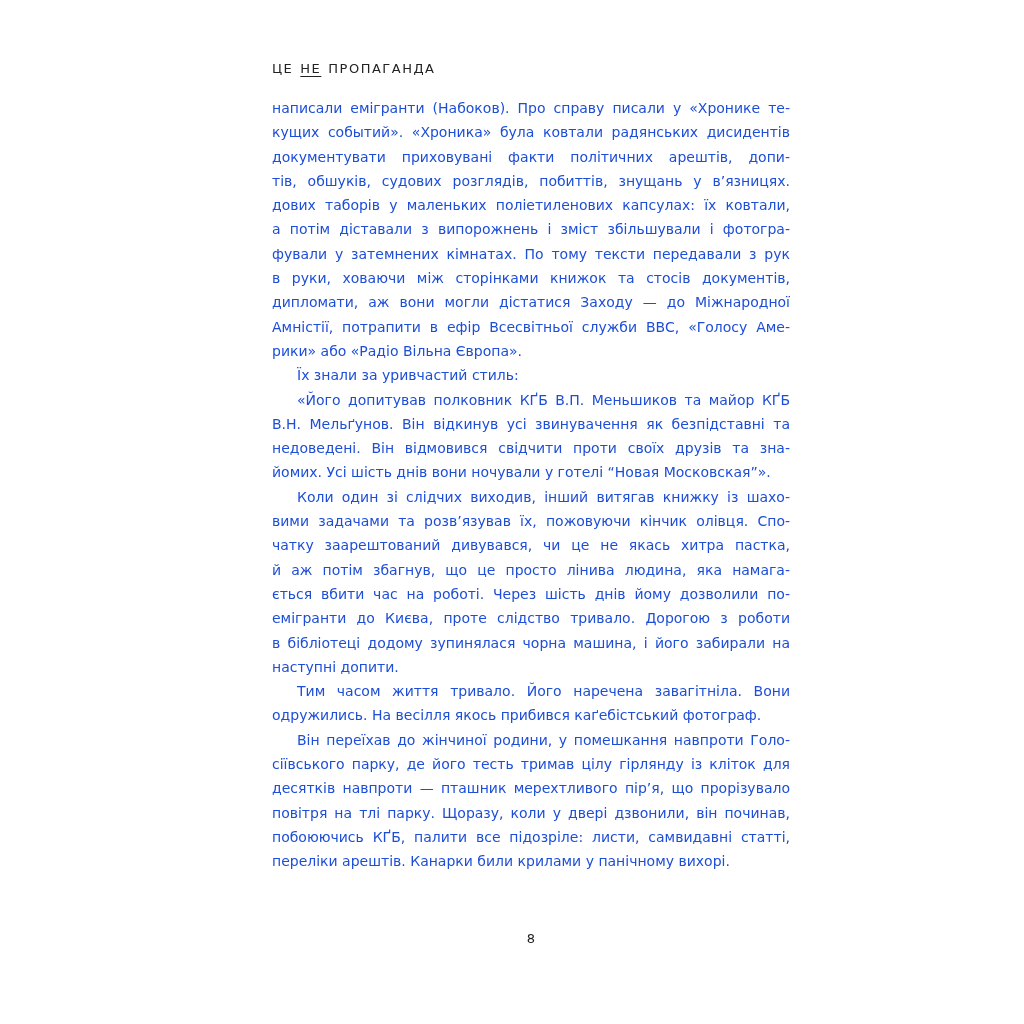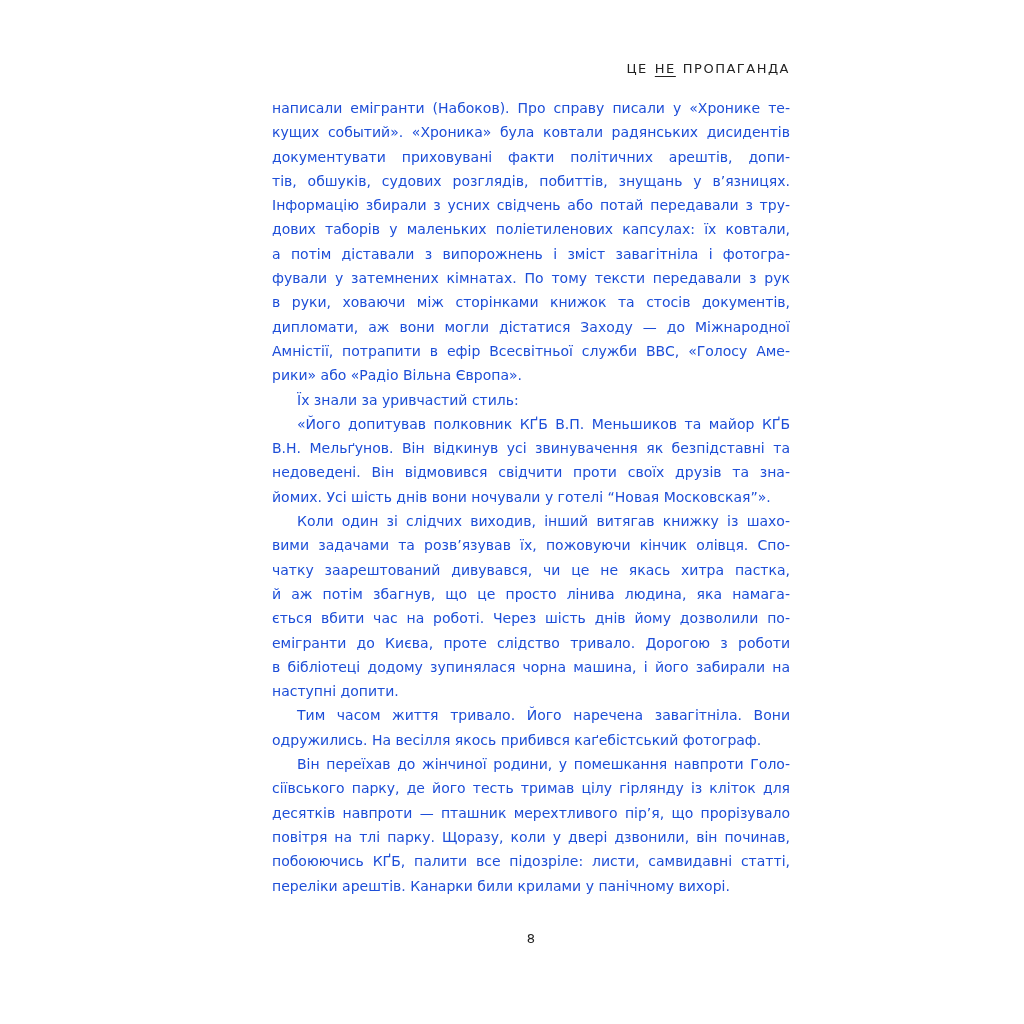--- a/index.html
+++ b/index.html
@@ -13,21 +13,21 @@
     height: 1024px;
     background: #ffffff;
     color: #1e1e1e;
     overflow: hidden;
   }
   .running-header {
     position: absolute;
     top: 61px;
     left: 272px;
     width: 518px;
-    text-align: right;
+    text-align: left;
     font-family: "DejaVu Sans", sans-serif;
     font-size: 13px;
     font-style: normal;
     font-weight: 400;
     letter-spacing: 1.5px;
     color: #222222;
     white-space: nowrap;
   }
   .running-header .seg {
     display: inline;
@@ -85,23 +85,22 @@
   <div class="running-header">
     <span class="seg">ЦЕ</span><span class="gap"></span><span class="seg underlined">НЕ</span><span class="gap"></span><span class="seg">ПРОПАГАНДА</span>
   </div>
 
   <div class="body-text">
       <div class="paragraph">
         <div class="line">написали емігранти (Набоков). Про справу писали у «Хронике те-</div>
         <div class="line">кущих событий». «Хроника» була ковтали радянських дисидентів</div>
         <div class="line">документувати приховувані факти політичних арештів, допи-</div>
         <div class="line">тів, обшуків, судових розглядів, побиттів, знущань у в’язницях.</div>
-        <div class="line">Інформацію збирали з усних свідчень або потай передавали з тру-</div>
         <div class="line">дових таборів у маленьких поліетиленових капсулах: їх ковтали,</div>
-        <div class="line">а потім діставали з випорожнень і зміст завагітніла і фотогра-</div>
+        <div class="line">а потім діставали з випорожнень і зміст збільшували і фотогра-</div>
         <div class="line">фували у затемнених кімнатах. По тому тексти передавали з рук</div>
         <div class="line">в руки, ховаючи між сторінками книжок та стосів документів,</div>
         <div class="line">дипломати, аж вони могли дістатися Заходу — до Міжнародної</div>
         <div class="line">Амністії, потрапити в ефір Всесвітньої служби ВВС, «Голосу Аме-</div>
         <div class="line last">рики» або «Радіо Вільна Європа».</div>
       </div>
       <div class="paragraph">
         <div class="line last indent">Їх знали за уривчастий стиль:</div>
       </div>
       <div class="paragraph">

